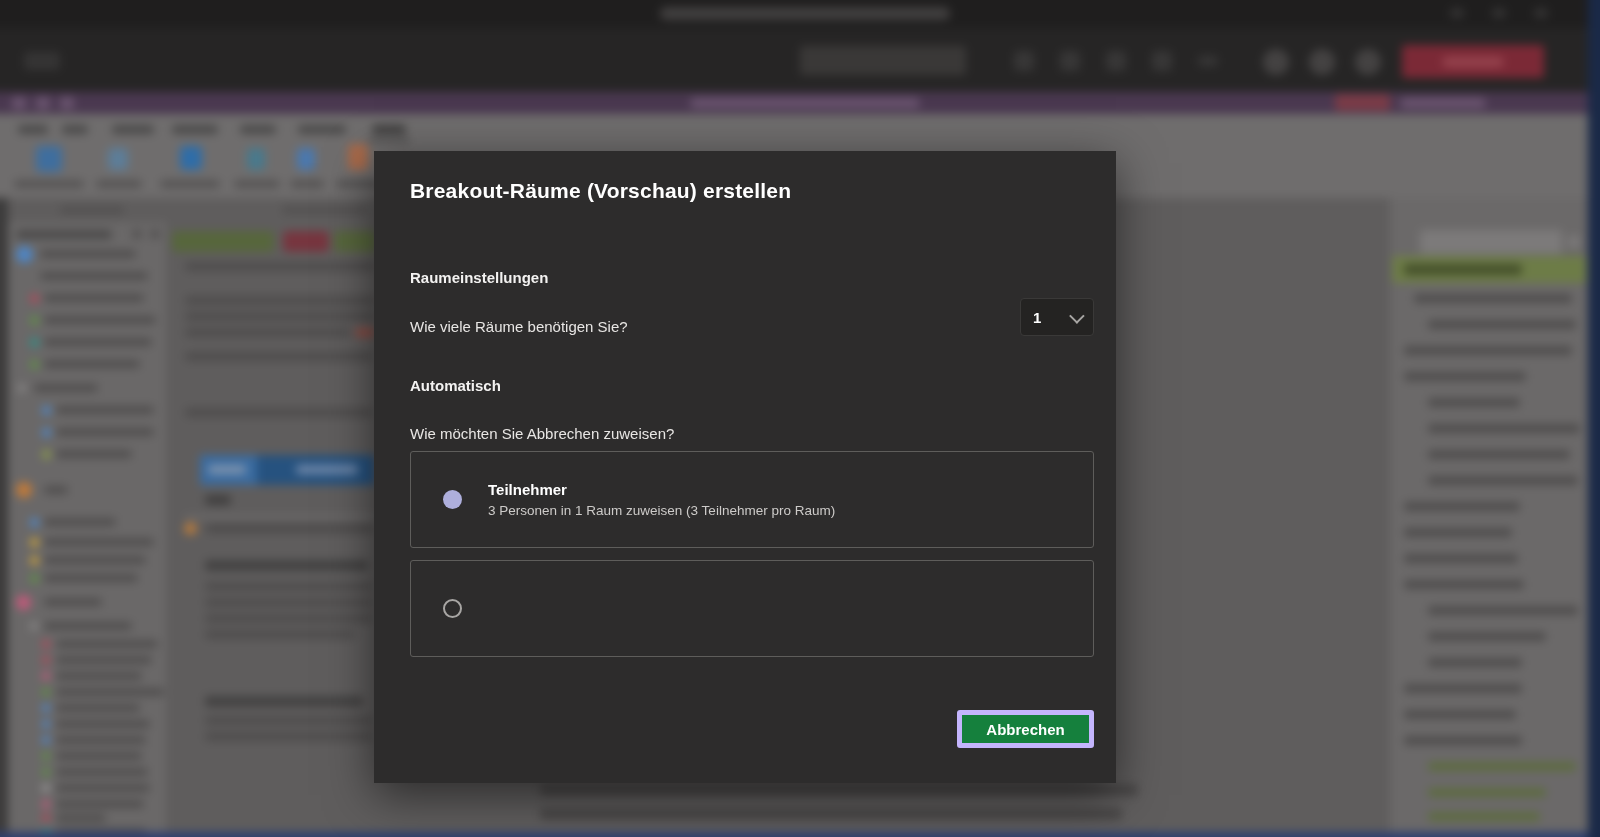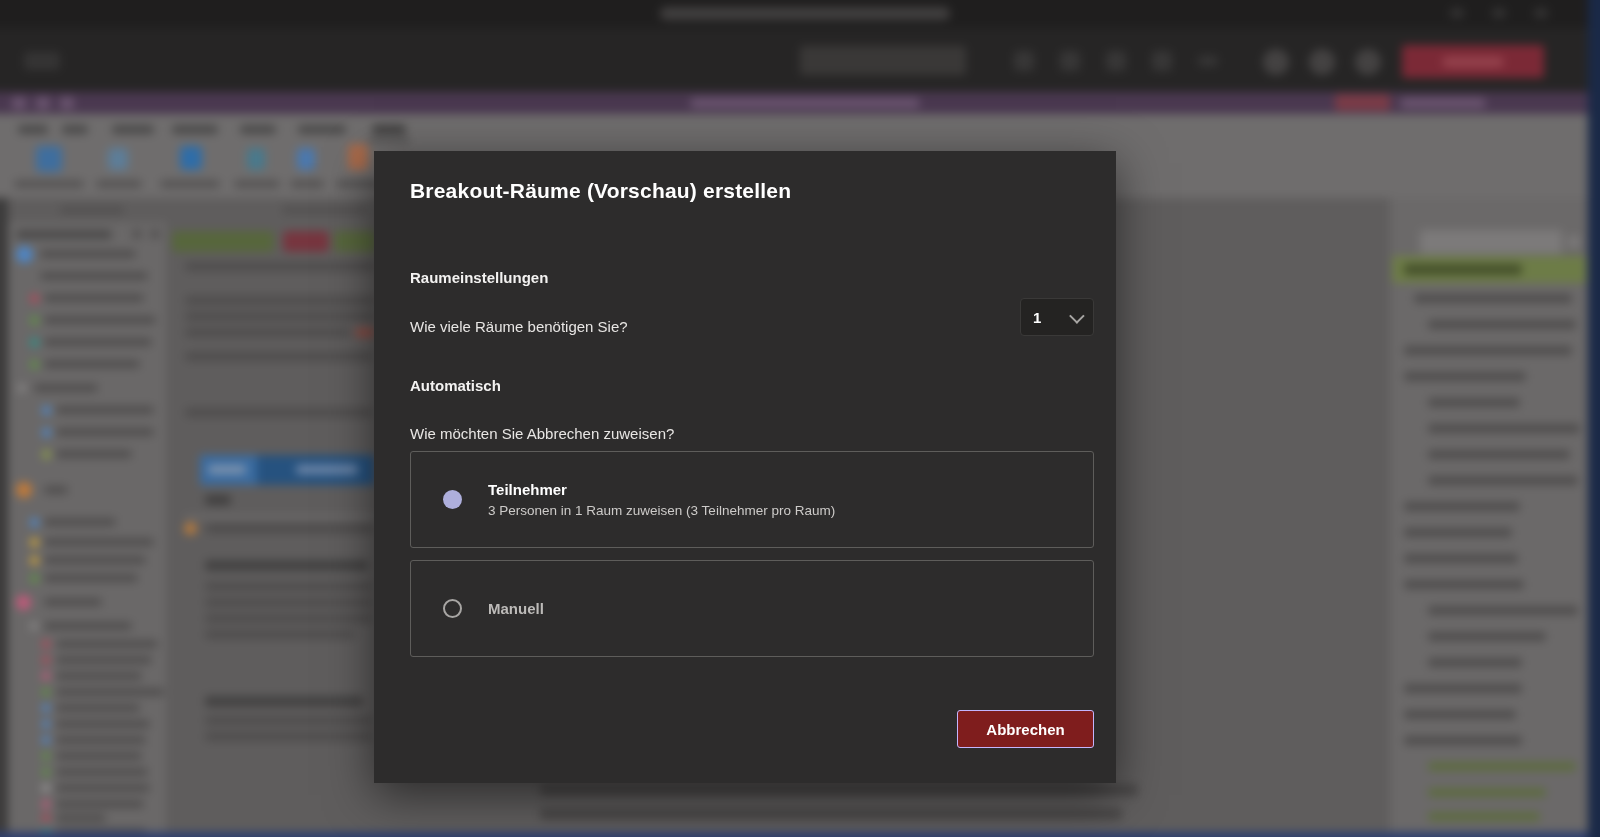--- a/index.html
+++ b/index.html
@@ -28,21 +28,21 @@
   .option:not(.selected) .opt-radio{border:2px solid #a8a6a4;background:transparent;}
   .opt-title{font-size:15px;font-weight:700;line-height:22px;}
   .opt-desc{font-size:13.5px;line-height:20px;}
   .option.selected .opt-title{color:#ffffff;}
   .option.selected .opt-desc{color:#cdcbc9;}
   .option:not(.selected) .opt-title{color:#bdbbb9;}
   .option:not(.selected) .opt-desc{color:#a3a1a0;}
   .btn-row{position:absolute;right:22px;top:559px;display:flex;gap:9px;}
   .btn{height:38px;border-radius:3px;font-size:15px;font-weight:700;display:flex;align-items:center;
        justify-content:center;cursor:pointer;box-sizing:border-box;font-family:"Liberation Sans",sans-serif;}
-  .btn-cancel{width:137px;background:#7f1d1d;border:1px solid #c4b5fd;color:#ffffff;}
+  .btn-cancel{width:137px;background:#15803d;border:5px solid #c4b5fd;color:#ffffff;}
   .btn-confirm{width:170px;background:#696dbb;border:none;color:#ffffff;}
 </style>
 </head>
 <body>
 
 <div class="stage">
 
   <div class="bg-wrap">
 
     <div class="blob" style="left:-15px;top:-15px;width:1630px;height:43px;background:#1f1e1e;border-radius:0;"></div>
@@ -246,21 +246,20 @@
       <div class="opt-radio"></div>
       <div>
         <div class="opt-title">Teilnehmer</div>
         <div class="opt-desc">3 Personen in 1 Raum zuweisen (3 Teilnehmer pro Raum)</div>
       </div>
     </div>
 
     <div class="option" style="top:409px;">
       <div class="opt-radio"></div>
       <div>
-        <div class="opt-title">Manuell</div>
       </div>
     </div>
 
     <div class="btn-row">
       <div class="btn btn-cancel">Abbrechen</div>
     </div>
   </div>
 </div>
 
 </body></html>

